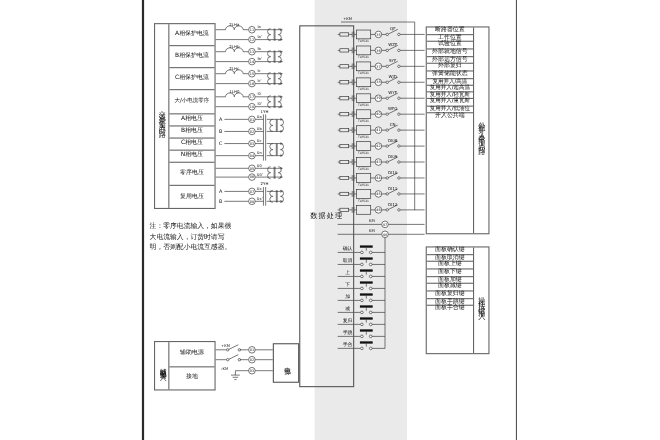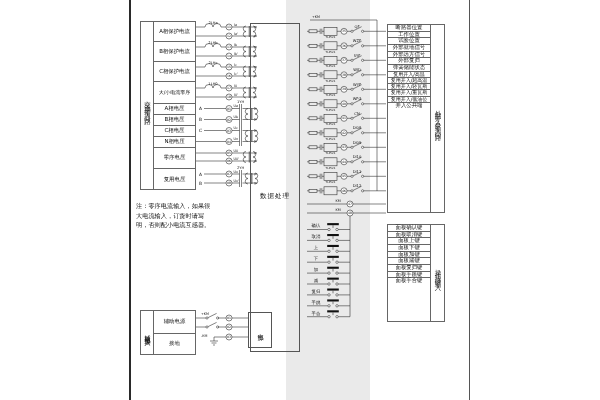--- a/index.html
+++ b/index.html
@@ -487,21 +487,21 @@
     <div class="rows">
       <div class="row" style="flex:0 0 23px;">辅助电源</div>
       <div class="row" style="flex:0 0 20px;">接地</div>
     </div>
   </div>
 
   <div class="abs psu" style="left:248px;top:312px;width:24px;height:36px;">
     <div class="vstrip">电源</div>
   </div>
 
-  <div class="abs procbox" style="left:250px;top:23px;width:50px;height:329px;">
+  <div class="abs procbox" style="left:272px;top:23px;width:50px;height:329px;">
     <div class="abs proclabel" style="left:0;top:168px;width:48px;">数据处理</div>
   </div>
 
   <div class="abs grp" style="left:387px;top:24px;width:58px;height:188.5px;">
     <div class="rows">
       <div class="row">断路器位置</div>
       <div class="row">工作位置</div>
       <div class="row">试验位置</div>
       <div class="row">外部就地信号</div>
       <div class="row">外部远方信号</div>

